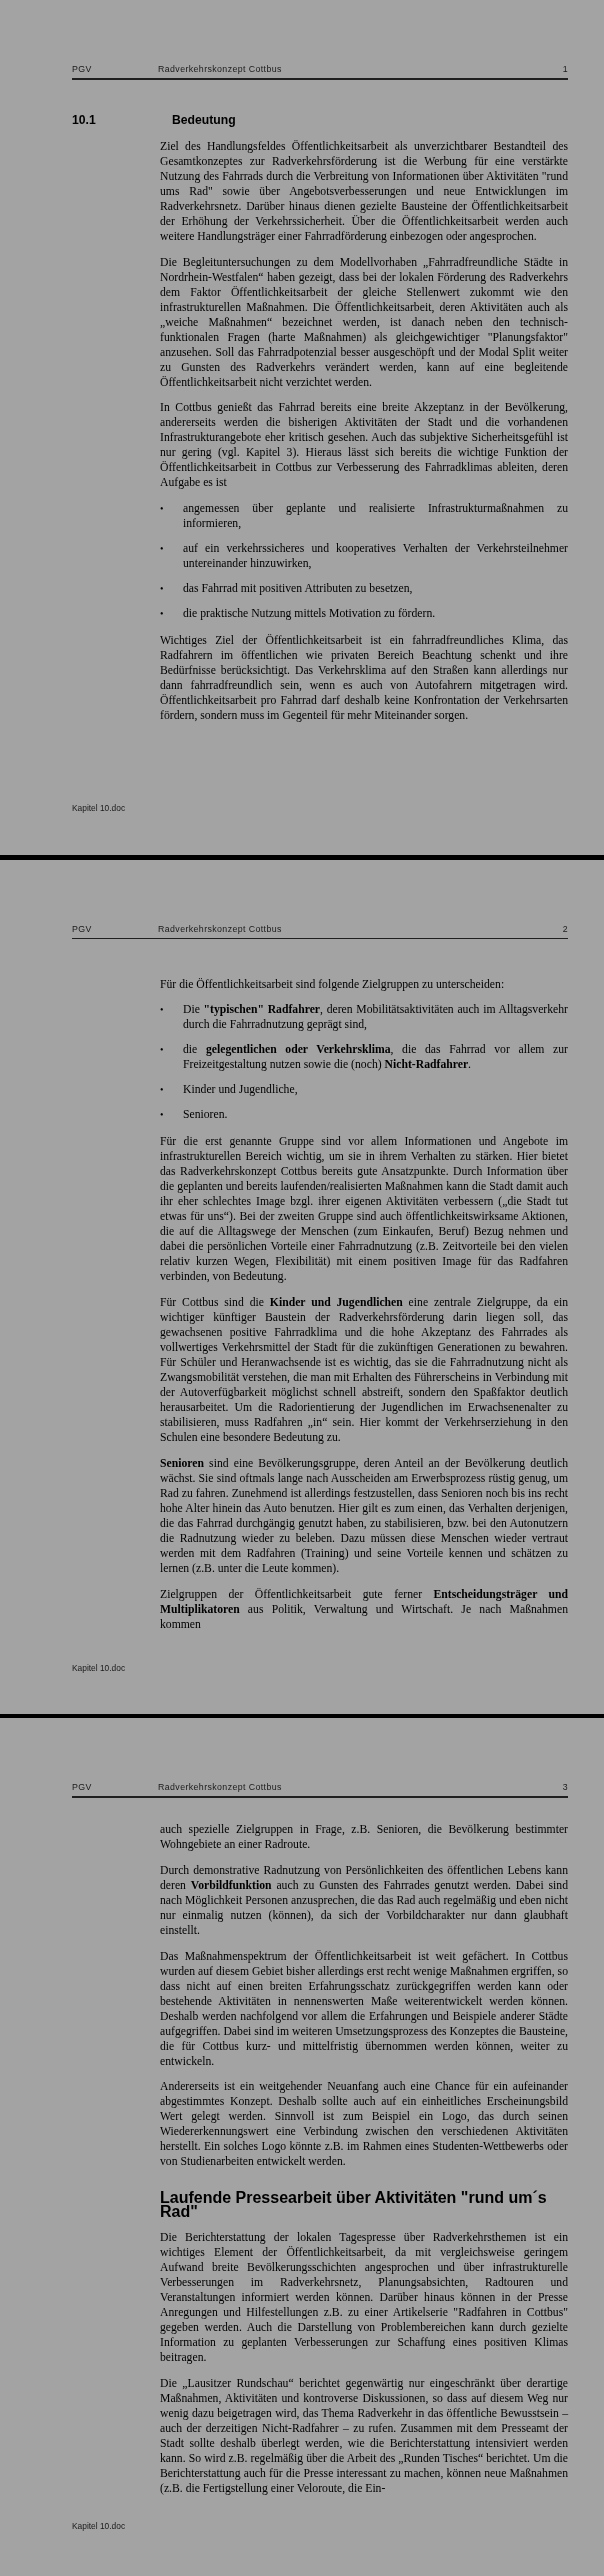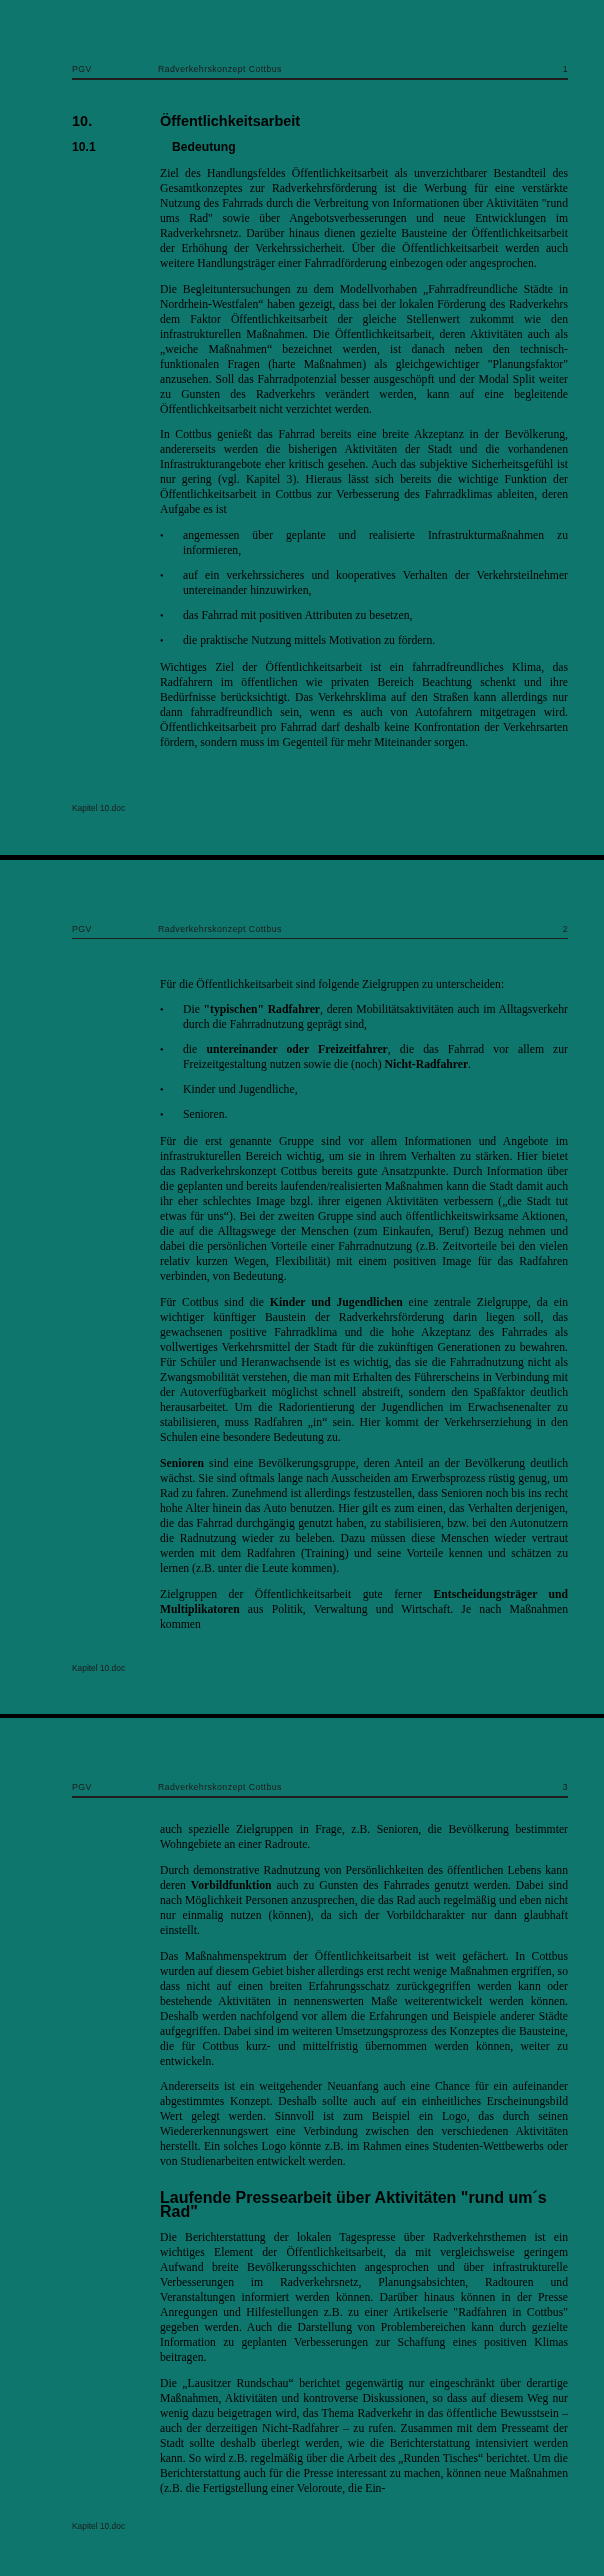--- a/index.html
+++ b/index.html
@@ -1,18 +1,18 @@
 <!DOCTYPE html>
 <html lang="de" style="font-size:12.2px"><head>
 <meta charset="utf-8">
 <style>
   html,body{margin:0;padding:0;background:#ffffff;}
   body{width:605px;font-family:"Liberation Serif",serif;color:#000;}
   .doc{width:605px;}
-  .page{position:relative;width:605px;background:#0f766e;overflow:hidden;}
+  .page{position:relative;width:605px;background:#a3a3a3;overflow:hidden;}
   .page.h1121{height:855px}
   .page.h1120{height:854px}
   .page.h1126{height:858px}
   .page-sep{height:4.6px;background:#000;width:605px;}
   .page-header{position:absolute;top:64px;left:72px;right:37px;display:flex;align-items:baseline;
     font-family:"Liberation Sans",sans-serif;font-size:8.8px;color:#1a1a1a;letter-spacing:0.4px;}
   .ph-left{width:86px;flex:none;}
   .ph-center{flex:1;}
   .ph-num{flex:none;}
   .header-rule{position:absolute;top:78px;left:72px;right:37px;height:1.5px;background:#1f1f1f;}
@@ -39,24 +39,20 @@
 <div class="doc">
 
   <div class="page h1121">
     <div class="page-header">
       <span class="ph-left">PGV</span>
       <span class="ph-center">Radverkehrskonzept Cottbus</span>
       <span class="ph-num">1</span>
     </div>
     <div class="header-rule"></div>
     <div class="content c1">
-        <div class="sec-h1">
-          <span class="sec-num">10.</span>
-          <span class="sec-title">Öffentlichkeitsarbeit</span>
-        </div>
         <div class="sec-h2">
           <span class="sec-num">10.1</span>
           <span class="sec-title">Bedeutung</span>
         </div>
         <p class="para"><span>Ziel des Handlungsfeldes Öffentlichkeitsarbeit als unverzichtbarer Bestandteil des Gesamtkonzeptes zur Radverkehrsförderung ist die Werbung für eine verstärkte Nutzung des Fahrrads durch die Verbreitung von Informationen über Aktivitäten "rund ums Rad" sowie über Angebotsverbesserungen und neue Entwicklungen im Radverkehrsnetz. Darüber hinaus dienen gezielte Bausteine der Öffentlichkeitsarbeit der Erhöhung der Verkehrssicherheit. Über die Öffentlichkeitsarbeit werden auch weitere Handlungsträger einer Fahrradförderung einbezogen oder angesprochen.</span></p>
         <p class="para"><span>Die Begleituntersuchungen zu dem Modellvorhaben „Fahrradfreundliche Städte in Nordrhein-Westfalen“ haben gezeigt, dass bei der lokalen Förderung des Radverkehrs dem Faktor Öffentlichkeitsarbeit der gleiche Stellenwert zukommt wie den infrastrukturellen Maßnahmen. Die Öffentlichkeitsarbeit, deren Aktivitäten auch als „weiche Maßnahmen“ bezeichnet werden, ist danach neben den technisch-funktionalen Fragen (harte Maßnahmen) als gleichgewichtiger "Planungsfaktor" anzusehen. Soll das Fahrradpotenzial besser ausgeschöpft und der Modal Split weiter zu Gunsten des Radverkehrs verändert werden, kann auf eine begleitende Öffentlichkeitsarbeit nicht verzichtet werden.</span></p>
         <p class="para"><span>In Cottbus genießt das Fahrrad bereits eine breite Akzeptanz in der Bevölkerung, andererseits werden die bisherigen Aktivitäten der Stadt und die vorhandenen Infrastrukturangebote eher kritisch gesehen. Auch das subjektive Sicherheitsgefühl ist nur gering (vgl. Kapitel 3). Hieraus lässt sich bereits die wichtige Funktion der Öffentlichkeitsarbeit in Cottbus zur Verbesserung des Fahrradklimas ableiten, deren Aufgabe es ist</span></p>
         <div class="bullets">
           <div class="bullet-item">
             <span class="dot">•</span>
@@ -91,21 +87,21 @@
     <div class="header-rule"></div>
     <div class="content c2">
         <p class="para"><span>Für die Öffentlichkeitsarbeit sind folgende Zielgruppen zu unterscheiden:</span></p>
         <div class="bullets">
           <div class="bullet-item">
             <span class="dot">•</span>
             <span class="btext"><span>Die </span><b>"typischen" Radfahrer</b><span>, deren Mobilitätsaktivitäten auch im Alltagsverkehr durch die Fahrradnutzung geprägt sind,</span></span>
           </div>
           <div class="bullet-item">
             <span class="dot">•</span>
-            <span class="btext"><span>die </span><b>untereinander oder Freizeitfahrer</b><span>, die das Fahrrad vor allem zur Freizeitgestaltung nutzen sowie die (noch) </span><b>Nicht-Radfahrer</b><span>.</span></span>
+            <span class="btext"><span>die </span><b>gelegentlichen oder Verkehrsklima</b><span>, die das Fahrrad vor allem zur Freizeitgestaltung nutzen sowie die (noch) </span><b>Nicht-Radfahrer</b><span>.</span></span>
           </div>
           <div class="bullet-item">
             <span class="dot">•</span>
             <span class="btext"><span>Kinder und Jugendliche,</span></span>
           </div>
           <div class="bullet-item">
             <span class="dot">•</span>
             <span class="btext"><span>Senioren.</span></span>
           </div>
         </div>

